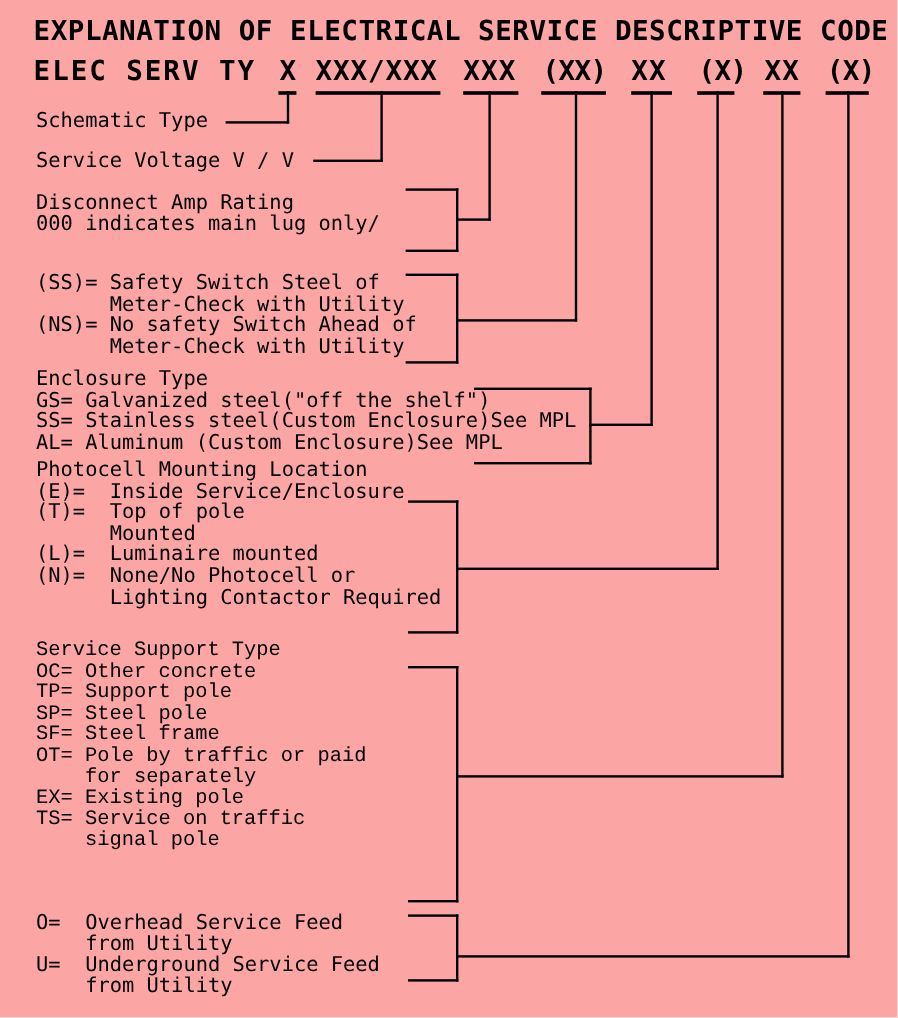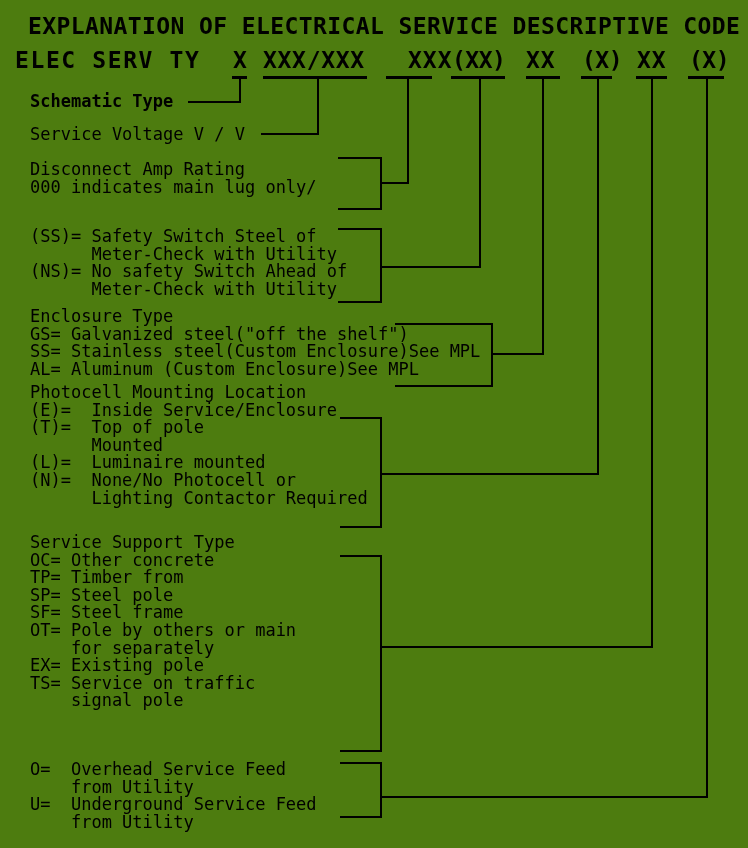--- a/index.html
+++ b/index.html
@@ -1,17 +1,17 @@
 <!DOCTYPE html>
 <html><head>
 <meta charset="utf-8">
 <style>
   html,body{margin:0;padding:0;background:#ffffff;}
   .canvas{
-    position:relative;width:748px;height:848px;background:#4d7c0f;
+    position:relative;width:748px;height:848px;background:#fca5a5;
     font-family:"DejaVu Sans Mono",monospace;color:#000000;overflow:hidden;
   }
   .title{
     position:absolute;left:28px;top:14px;font-size:23px;line-height:24px;
     font-weight:bold;letter-spacing:0.4px;white-space:pre;
   }
   .code-seg{
     position:absolute;top:48px;font-size:23px;line-height:24px;
     font-weight:bold;letter-spacing:1px;white-space:pre;
   }
@@ -26,24 +26,24 @@
   .section{position:absolute;left:30px;font-size:17px;line-height:17.6px;}
   .tl{white-space:pre;}
 </style>
 </head>
 <body>
 
 <div class="canvas">
 
   <div class="title">EXPLANATION OF ELECTRICAL SERVICE DESCRIPTIVE CODE</div>
 
-  <div class="code-seg" style="left:15px;letter-spacing:1.6px;">ELEC SERV TY</div>
+  <div class="code-seg" style="left:28px;letter-spacing:1.6px;">ELEC SERV TY</div>
   <div class="code-seg" style="left:233px;">X</div>
   <div class="code-seg" style="left:263px;letter-spacing:0.7px;text-align:center;">XXX/XXX</div>
-  <div class="code-seg" style="left:408px;">XXX</div>
+  <div class="code-seg" style="left:386px;">XXX</div>
   <div class="code-seg" style="left:452px;letter-spacing:-0.5px;">(XX)</div>
   <div class="code-seg" style="left:526px;">XX</div>
   <div class="code-seg" style="left:582px;letter-spacing:-0.5px;">(X)</div>
   <div class="code-seg" style="left:637px;">XX</div>
   <div class="code-seg" style="left:689px;letter-spacing:-0.5px;">(X)</div>
 
   <div class="underline" style="left:232px;width:15px;"></div>
   <div class="underline" style="left:263px;width:104px;"></div>
   <div class="underline" style="left:386px;width:46px;"></div>
   <div class="underline" style="left:451px;width:54px;"></div>
@@ -70,21 +70,21 @@
   <div class="hline" style="left:380px;top:646px;width:273px;"></div>
   <div class="hline" style="left:380px;top:796px;width:328px;"></div>
 
   <div class="bracket" style="left:338px;top:157px;width:44px;height:53px;"></div>
   <div class="bracket" style="left:338px;top:228px;width:44px;height:75px;"></div>
   <div class="bracket" style="left:395px;top:323px;width:98px;height:64px;"></div>
   <div class="bracket" style="left:340px;top:417px;width:42px;height:111px;"></div>
   <div class="bracket" style="left:340px;top:555px;width:42px;height:197px;"></div>
   <div class="bracket" style="left:340px;top:762px;width:42px;height:56px;"></div>
 
-  <div class="section" style="top:93px;font-weight:bold;">
+  <div class="section" style="top:93px;">
     <div class="tl">Schematic Type</div>
   </div>
 
   <div class="section" style="top:126px;">
     <div class="tl">Service Voltage V / V</div>
   </div>
 
   <div class="section" style="top:161px;">
     <div class="tl">Disconnect Amp Rating</div>
     <div class="tl">000 indicates main lug only/</div>
@@ -107,27 +107,27 @@
   <div class="section" style="top:384px;">
     <div class="tl">Photocell Mounting Location</div>
     <div class="tl">(E)=  Inside Service/Enclosure</div>
     <div class="tl">(T)=  Top of pole</div>
     <div class="tl">      Mounted</div>
     <div class="tl">(L)=  Luminaire mounted</div>
     <div class="tl">(N)=  None/No Photocell or</div>
     <div class="tl">      Lighting Contactor Required</div>
   </div>
 
-  <div class="section" style="top:534px;">
+  <div class="section" style="top:534px;font-family:Liberation Mono, monospace;">
     <div class="tl">Service Support Type</div>
     <div class="tl">OC= Other concrete</div>
-    <div class="tl">TP= Timber from</div>
+    <div class="tl">TP= Support pole</div>
     <div class="tl">SP= Steel pole</div>
     <div class="tl">SF= Steel frame</div>
-    <div class="tl">OT= Pole by others or main</div>
+    <div class="tl">OT= Pole by traffic or paid</div>
     <div class="tl">    for separately</div>
     <div class="tl">EX= Existing pole</div>
     <div class="tl">TS= Service on traffic</div>
     <div class="tl">    signal pole</div>
   </div>
 
   <div class="section" style="top:761px;">
     <div class="tl">O=  Overhead Service Feed</div>
     <div class="tl">    from Utility</div>
     <div class="tl">U=  Underground Service Feed</div>

